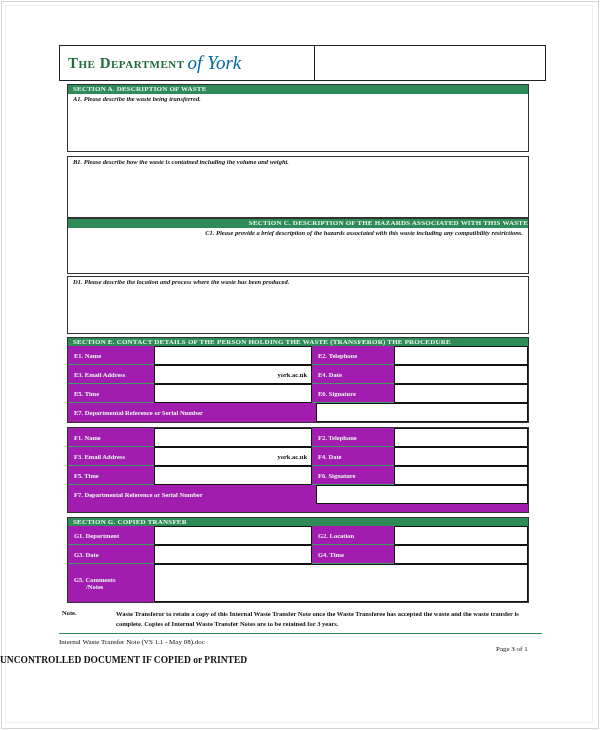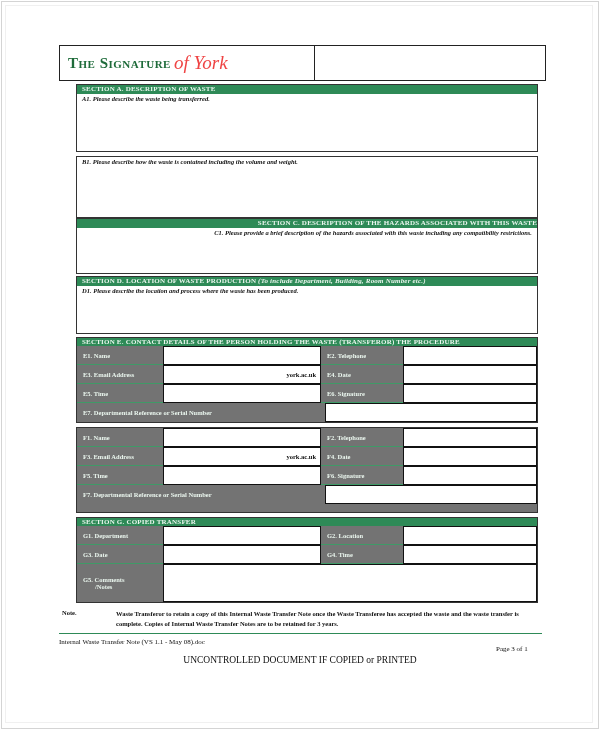--- a/index.html
+++ b/index.html
@@ -3,55 +3,55 @@
 <meta charset="utf-8">
 <style>
   html, body { margin: 0; padding: 0; background: #ffffff; }
   body { width: 600px; height: 730px; position: relative; overflow: hidden; font-family: "Liberation Serif", serif; }
   .page-frame { position: absolute; left: 1px; top: 1px; width: 596px; height: 726px; border: 1px solid #d4d4d4; }
   .page-frame-inner { position: absolute; left: 5px; top: 5px; width: 586px; height: 716px; border: 1px solid #f0f0f0; }
 
   .header { position: absolute; left: 59px; top: 45px; width: 485px; height: 34px; border: 1px solid #222; display: flex; }
   .header .logo { width: 246px; border-right: 1px solid #222; display: flex; align-items: center; padding-left: 8px; color: #1e6b3a; }
   .logo .the { font-family: "Liberation Serif", serif; font-size: 15px; font-weight: bold; letter-spacing: 0.5px; font-variant: small-caps; }
-  .logo .of { font-family: "Liberation Serif", serif; font-style: italic; font-size: 19px; margin-left: 3px; color: #ef4444; }
+  .logo .of { font-family: "Liberation Serif", serif; font-style: italic; font-size: 19px; margin-left: 3px; color: #0369a1; }
   .header .title { flex: 1; display: flex; align-items: center; padding-left: 8px; font-size: 11px; font-weight: bold; color: #111; }
 
-  .section { position: absolute; left: 76px; width: 462px; border: 1px solid #333; box-sizing: border-box; }
+  .section { position: absolute; left: 67px; width: 462px; border: 1px solid #333; box-sizing: border-box; }
   .sec-head { background: #2e8a57; color: #eaf6ee; font-size: 7px; font-weight: bold; height: 9px; line-height: 9px; padding-left: 5px; letter-spacing: 0.2px; white-space: nowrap; overflow: hidden; }
   .sec-head .it { font-style: italic; }
   .sec-q { font-size: 6.5px; font-style: italic; font-weight: bold; color: #111; padding: 1px 5px; }
 
-  .grid-sec { background: #737373; }
+  .grid-sec { background: #a21caf; }
   .grid-row { display: flex; height: 19px; }
   .cell-lbl { width: 86px; color: #eaf6ee; font-size: 6.5px; font-weight: bold; display: flex; align-items: center; padding-left: 6px; box-sizing: border-box; border-bottom: 1px solid #3f9a67; }
   .cell-in { width: 158px; background: #fff; border: 1px solid #111; box-sizing: border-box; font-size: 6.5px; font-weight: bold; color: #111; display: flex; align-items: center; justify-content: flex-end; padding-right: 4px; }
   .cell-lbl2 { width: 82px; color: #eaf6ee; font-size: 6.5px; font-weight: bold; display: flex; align-items: center; padding-left: 6px; box-sizing: border-box; border-bottom: 1px solid #3f9a67; }
   .cell-in2 { flex: 1; background: #fff; border: 1px solid #111; box-sizing: border-box; }
   .cell-lbl-wide { width: 248px; color: #eaf6ee; font-size: 6.5px; font-weight: bold; display: flex; align-items: center; padding-left: 6px; box-sizing: border-box; }
   .cell-in-wide { flex: 1; background: #fff; border: 1px solid #111; box-sizing: border-box; }
 
   .note { position: absolute; left: 62px; top: 609px; width: 480px; font-size: 6.5px; font-weight: bold; color: #111; display: flex; }
   .note .n-lbl { width: 54px; }
   .note .n-txt { flex: 1; line-height: 10px; }
 
   .footer-line { position: absolute; left: 59px; top: 633px; width: 483px; height: 1px; background: #2e8a57; }
   .footer-file { position: absolute; left: 59px; top: 638px; font-size: 7px; color: #111; }
   .footer-page { position: absolute; left: 496px; top: 645px; font-size: 7px; color: #111; }
-  .footer-unc { position: absolute; left: 0; width: 600px; top: 655px; text-align: center; font-size: 9.5px; font-weight: normal; color: #111; }
+  .footer-unc { position: absolute; left: 0; width: 600px; top: 655px; font-size: 9.5px; font-weight: bold; color: #111; }
 </style>
 </head>
 <body>
 
 <div class="page-frame"></div>
 <div class="page-frame-inner"></div>
 
 <div class="header">
   <div class="logo">
-    <span class="the">The Signature</span>
+    <span class="the">The Department</span>
     <span class="of">of York</span>
   </div>
 </div>
 
 <div class="section" style="top:84px;height:68px;">
   <div class="sec-head"><span>SECTION A.  DESCRIPTION OF WASTE</span></div>
   <div class="sec-q">A1.  Please describe the waste being transferred.</div>
   <div style="position:absolute;left:0;right:0;top:20px;bottom:0;"></div>
 </div>
 
@@ -60,21 +60,20 @@
   <div style="position:absolute;left:0;right:0;top:20px;bottom:0;"></div>
 </div>
 
 <div class="section" style="top:218px;height:56px;text-align:right;">
   <div class="sec-head"><span>SECTION C.  DESCRIPTION OF THE HAZARDS ASSOCIATED WITH THIS WASTE</span></div>
   <div class="sec-q">C1.  Please provide a brief description of the hazards associated with this waste including any compatibility restrictions.</div>
   <div style="position:absolute;left:0;right:0;top:20px;bottom:0;"></div>
 </div>
 
 <div class="section" style="top:276px;height:58px;">
-  <div class="sec-head"><span>SECTION D.  LOCATION OF WASTE PRODUCTION</span> <span class="it">(To include Department, Building, Room Number etc.)</span></div>
   <div class="sec-q">D1.  Please describe the location and process where the waste has been produced.</div>
   <div style="position:absolute;left:0;right:0;top:20px;bottom:0;"></div>
 </div>
 
 <div class="section grid-sec" style="top:337px;height:86px;">
   <div class="sec-head" style="height:8px;line-height:8px;">SECTION E.   CONTACT DETAILS OF THE PERSON HOLDING THE WASTE (TRANSFEROR) THE PROCEDURE</div>
   <div class="grid-row">
     <div class="cell-lbl">E1.  Name</div>
     <div class="cell-in"></div>
     <div class="cell-lbl2">E2.  Telephone</div>

